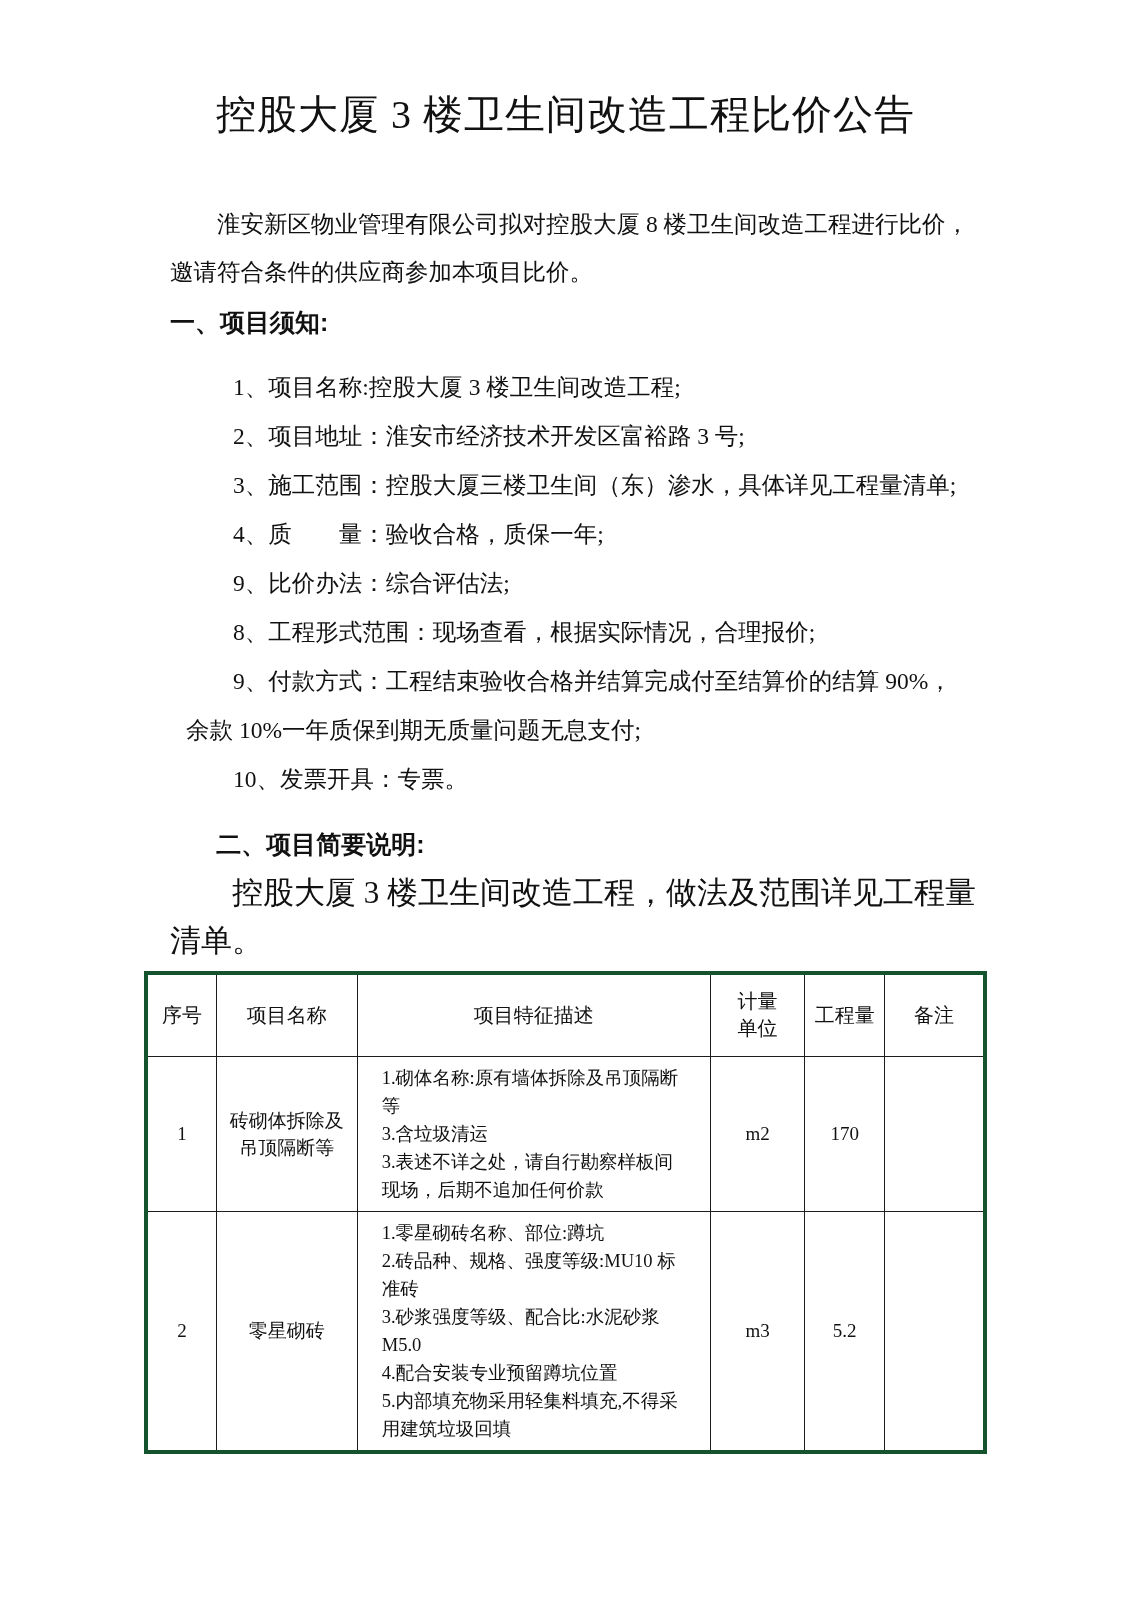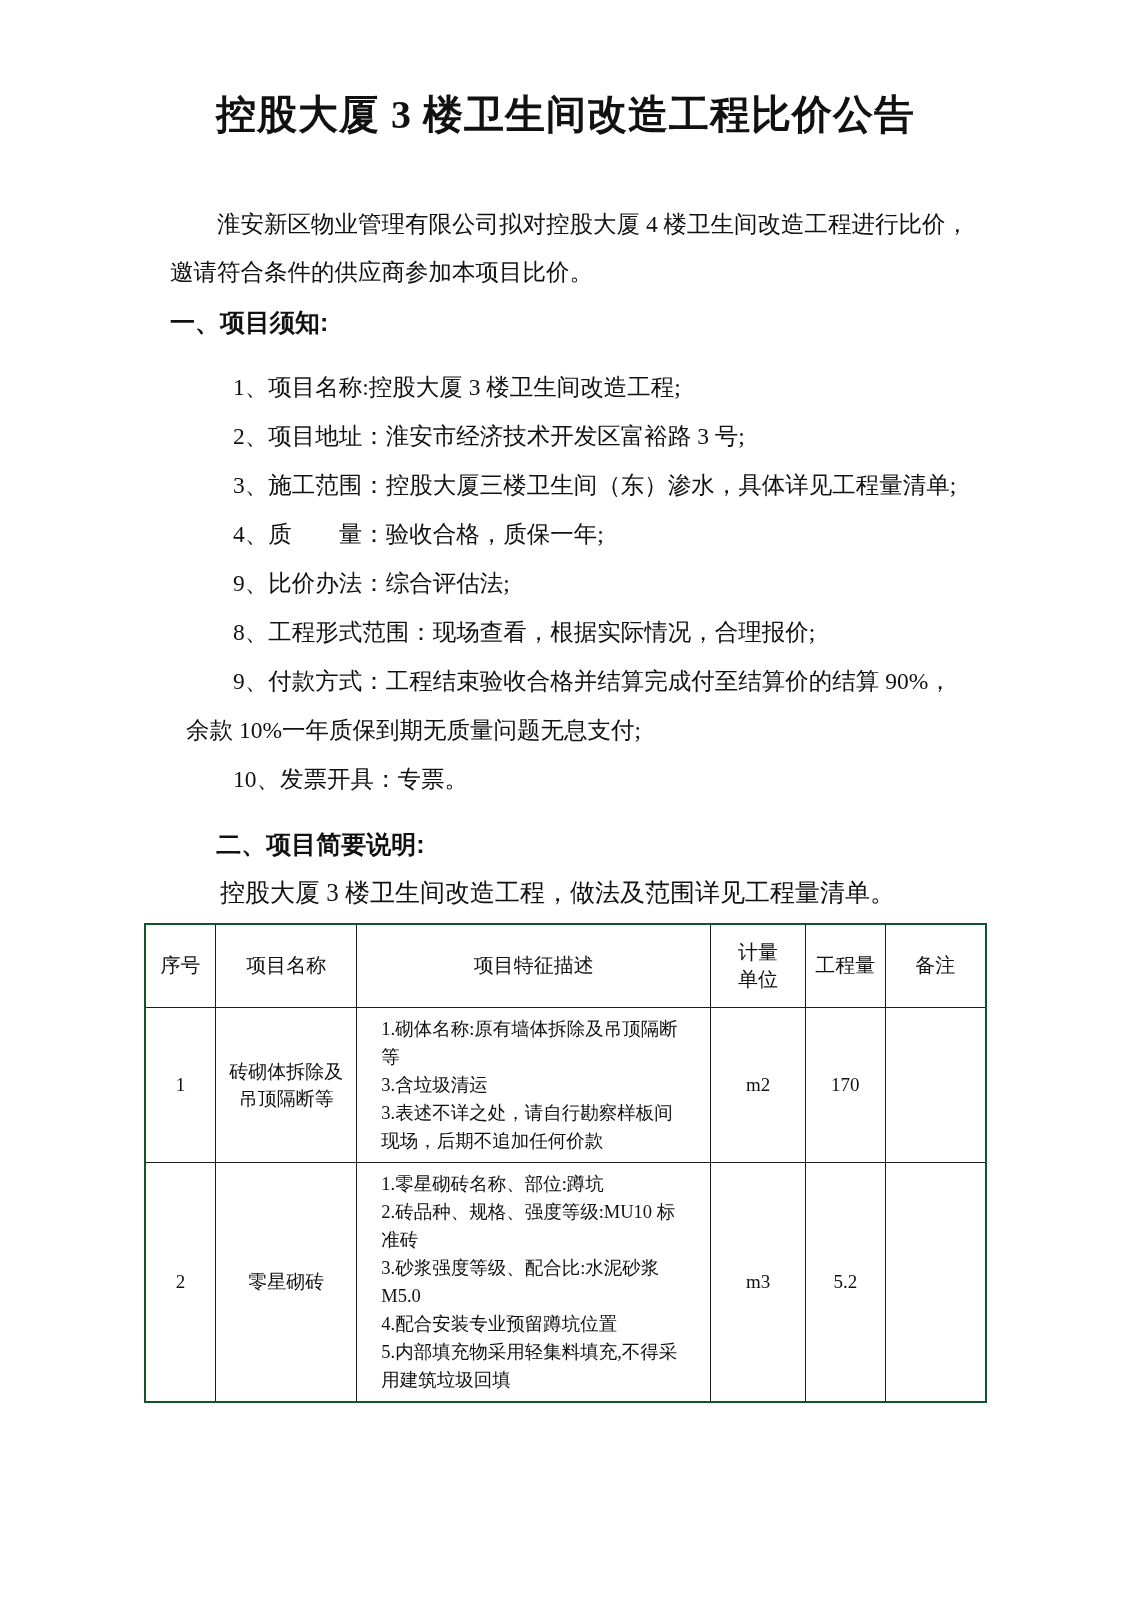--- a/index.html
+++ b/index.html
@@ -8,21 +8,21 @@
     width:1131px;height:1600px;
     background:#ffffff;color:#111111;
     box-sizing:border-box;
     padding:86px 144px 0 144px;
     overflow:hidden;
     font-family:"Liberation Serif","DejaVu Serif",serif;
   }
   .title{
     margin:0;
     font-size:40px;line-height:58px;
-    font-weight:bold;text-align:center;
+    font-weight:normal;text-align:center;
     letter-spacing:1px;
     font-family:"Liberation Serif","DejaVu Serif",serif;
   }
   .intro{
     margin:56px 0 0 26px;
     font-size:23.5px;line-height:48px;
     text-indent:2em;
   }
   .sec-heading{
     margin:2px 0 0 26px;
@@ -32,29 +32,29 @@
   }
   .sec-heading.indented{text-indent:1.85em;}
   .notice-list{margin:16px;}
   .notice-list .item{
     margin:0 0 0 26px;
     font-size:23.5px;line-height:49px;
     text-indent:2em;
   }
   .sec2-intro{
     margin:0 0 0 26px;
-    font-size:25px;line-height:48px;
+    font-size:31px;line-height:48px;
     text-indent:2em;
   }
   table.boq{
     border-collapse:collapse;
     table-layout:fixed;
     width:843px;
     margin-top:6px;
-    border:2px solid #14532d;
+    border:4px solid #14532d;
   }
   table.boq th,table.boq td{
     border:1px solid #1c1c1c;
     text-align:center;
     vertical-align:middle;
     font-weight:normal;
     padding:6px 4px;
     box-sizing:border-box;
     word-break:break-word;
   }
@@ -75,21 +75,21 @@
   .c4{width:79px;}
   .c5{width:100px;margin-left:36px;}
 </style>
 </head>
 <body>
 
 <div class="page">
 
   <h1 class="title">控股大厦 3 楼卫生间改造工程比价公告</h1>
 
-  <p class="intro">淮安新区物业管理有限公司拟对控股大厦 4 楼卫生间改造工程进行比价，邀请符合条件的供应商参加本项目比价。</p>
+  <p class="intro">淮安新区物业管理有限公司拟对控股大厦 8 楼卫生间改造工程进行比价，邀请符合条件的供应商参加本项目比价。</p>
 
   <h2 class="sec-heading">一、项目须知:</h2>
 
   <div class="notice-list">
       <p class="item">1、项目名称:控股大厦 3 楼卫生间改造工程;</p>
       <p class="item">2、项目地址：淮安市经济技术开发区富裕路 3 号;</p>
       <p class="item">3、施工范围：控股大厦三楼卫生间（东）渗水，具体详见工程量清单;</p>
       <p class="item">4、质　　量：验收合格，质保一年;</p>
       <p class="item">9、比价办法：综合评估法;</p>
       <p class="item">8、工程形式范围：现场查看，根据实际情况，合理报价;</p>

